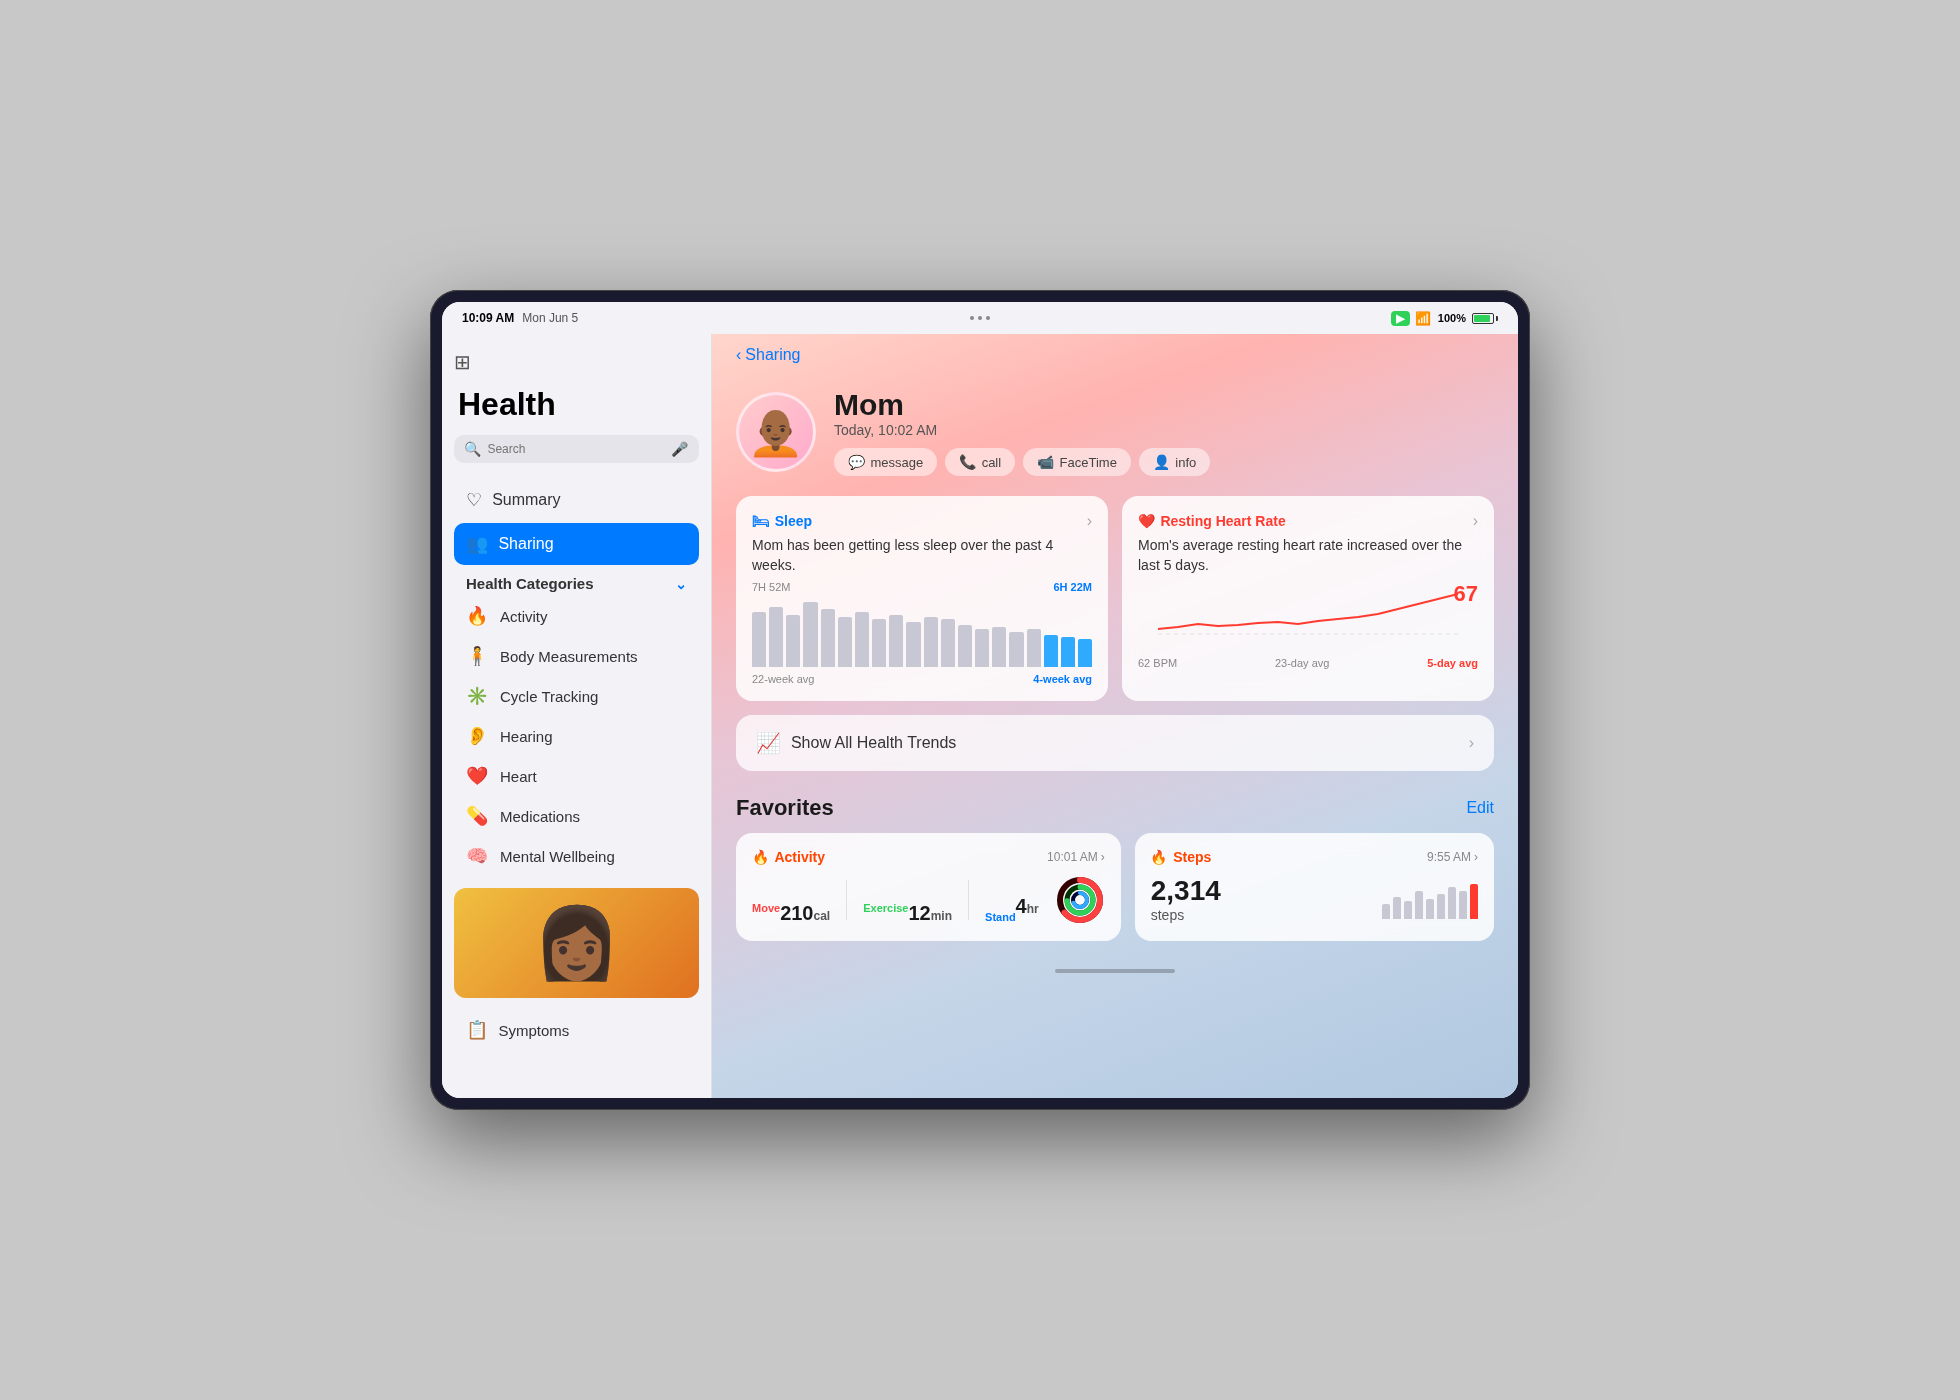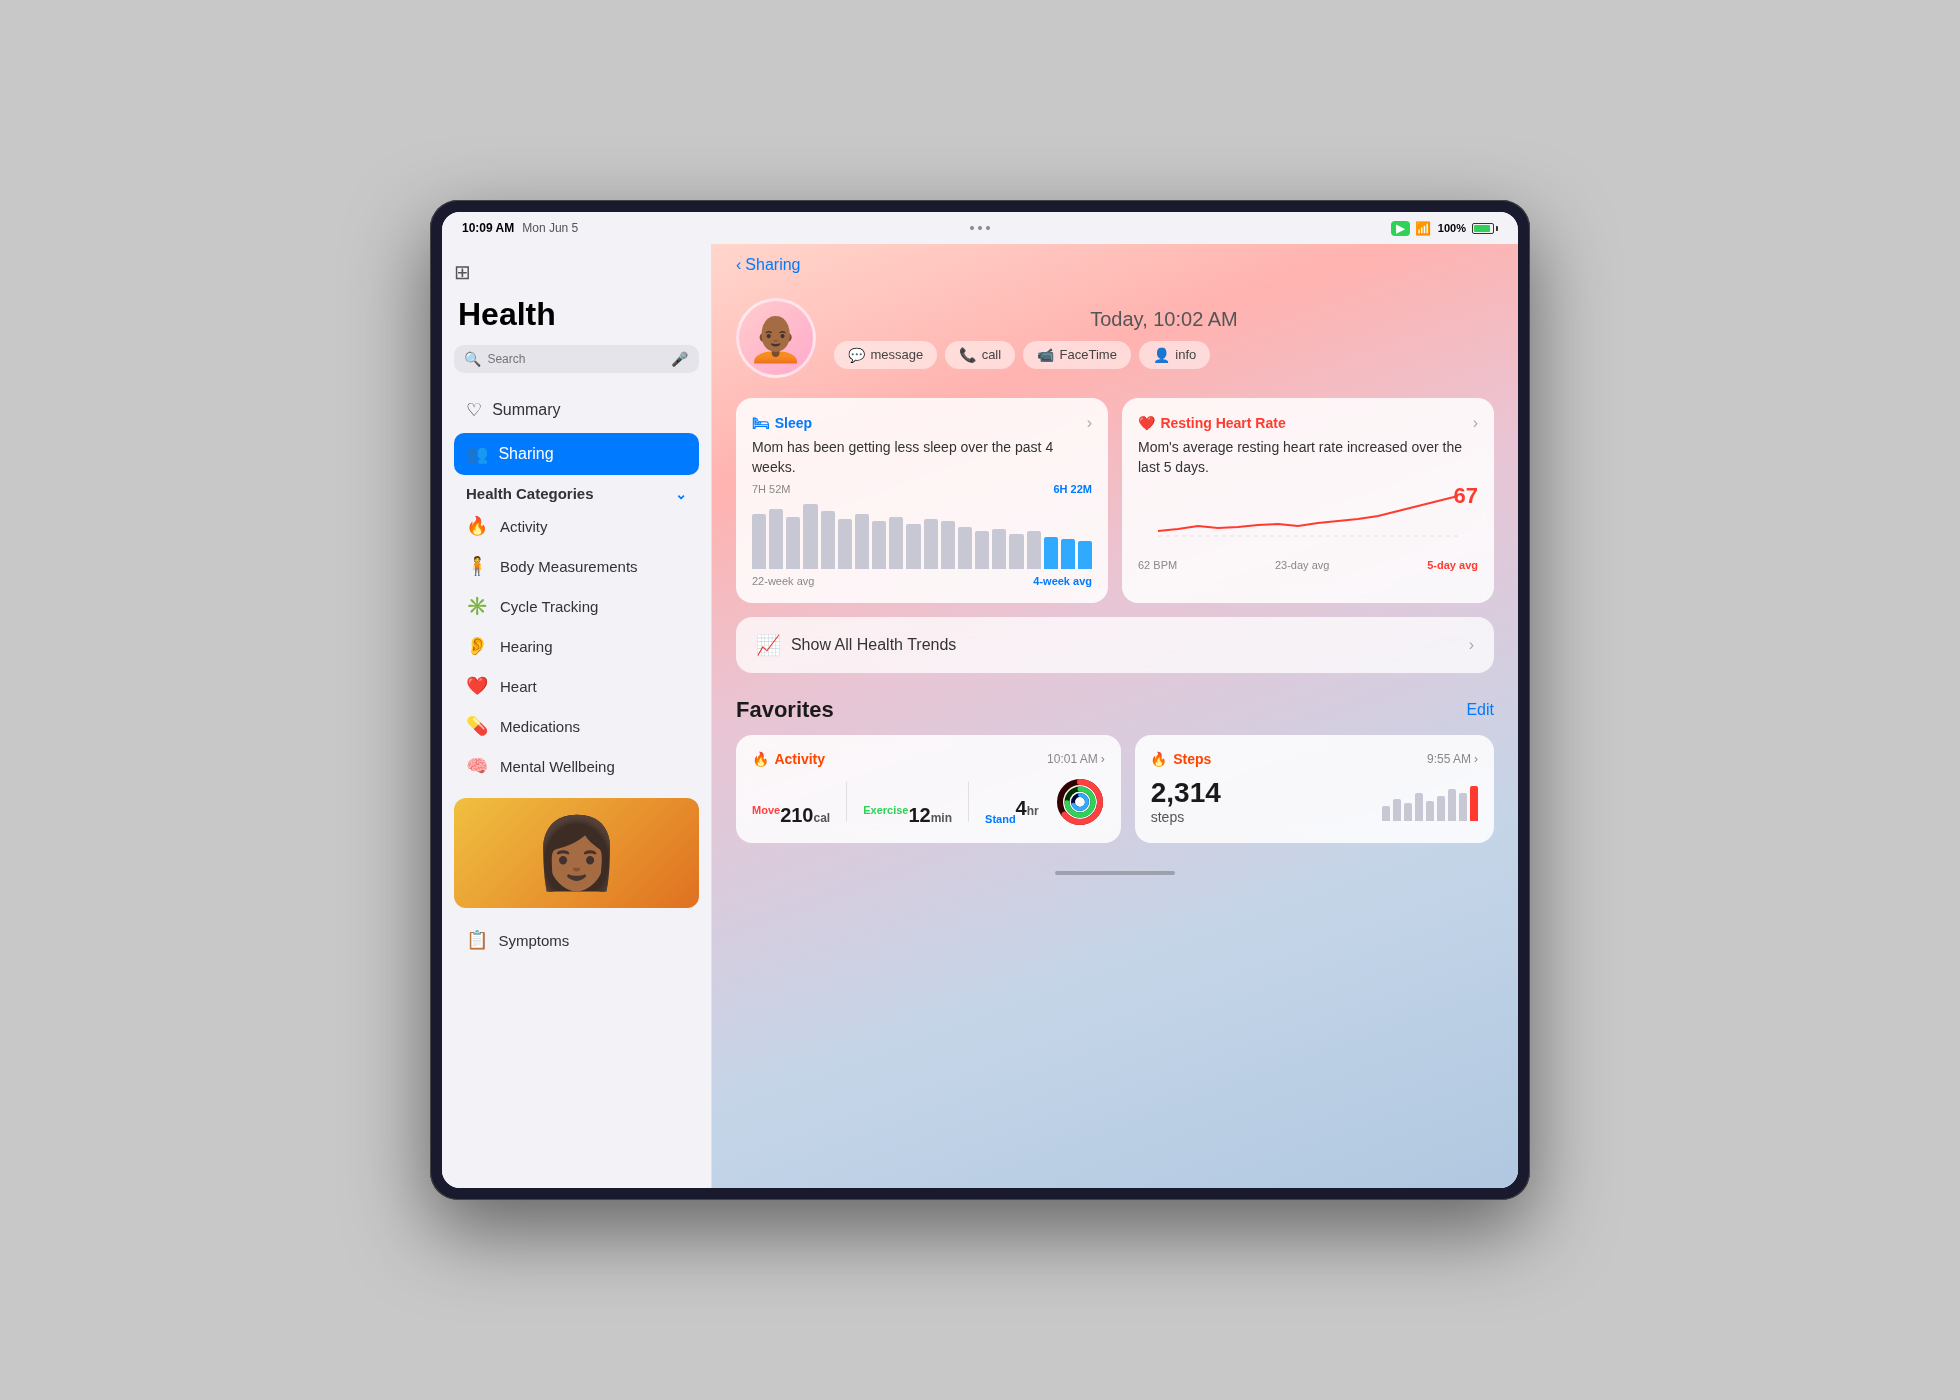--- a/index.html
+++ b/index.html
@@ -6,21 +6,21 @@
     body {
       background: #c8c8c8;
       display: flex;
       justify-content: center;
       align-items: center;
       min-height: 100vh;
       font-family: -apple-system, BlinkMacSystemFont, 'SF Pro Display', 'Helvetica Neue', sans-serif;
     }
     .ipad-frame {
       width: 1100px;
-      height: 1000px;
+      height: 820px;
       background: #1a1a2e;
       border-radius: 28px;
       padding: 12px;
       box-shadow: 0 30px 80px rgba(0,0,0,0.5), inset 0 0 0 1px #444;
       position: relative;
     }
     .ipad-screen {
       width: 100%;
       height: 100%;
       border-radius: 18px;
@@ -193,21 +193,21 @@
       background: linear-gradient(135deg, #ffcccc, #ffaacc);
       display: flex;
       align-items: center;
       justify-content: center;
       font-size: 42px;
       border: 3px solid rgba(255,255,255,0.6);
       flex-shrink: 0;
     }
     .profile-info { flex: 1; }
     .profile-name { font-size: 30px; font-weight: 700; color: #1a1a1a; }
-    .profile-time { font-size: 20px; color: #555; margin-bottom: 10px; text-align: center; }
+    .profile-time { font-size: 14px; color: #555; margin-bottom: 10px; }
     .action-buttons {
       display: flex;
       gap: 8px;
     }
     .action-btn {
       display: flex;
       align-items: center;
       gap: 5px;
       background: rgba(255,255,255,0.5);
       border: none;
@@ -497,20 +497,21 @@
             <span>‹</span>
             <span>Sharing</span>
           </div>
         </div>
 
         <div class="profile-section">
           <div class="avatar-circle">
             <span style="font-size:46px;">🧑🏾‍🦲</span>
           </div>
           <div class="profile-info">
+            <div class="profile-name">Mom</div>
             <div class="profile-time">Today, 10:02 AM</div>
             <div class="action-buttons">
               <button class="action-btn">
                 <span class="btn-icon">💬</span>
                 <span>message</span>
               </button>
               <button class="action-btn">
                 <span class="btn-icon">📞</span>
                 <span>call</span>
               </button>

